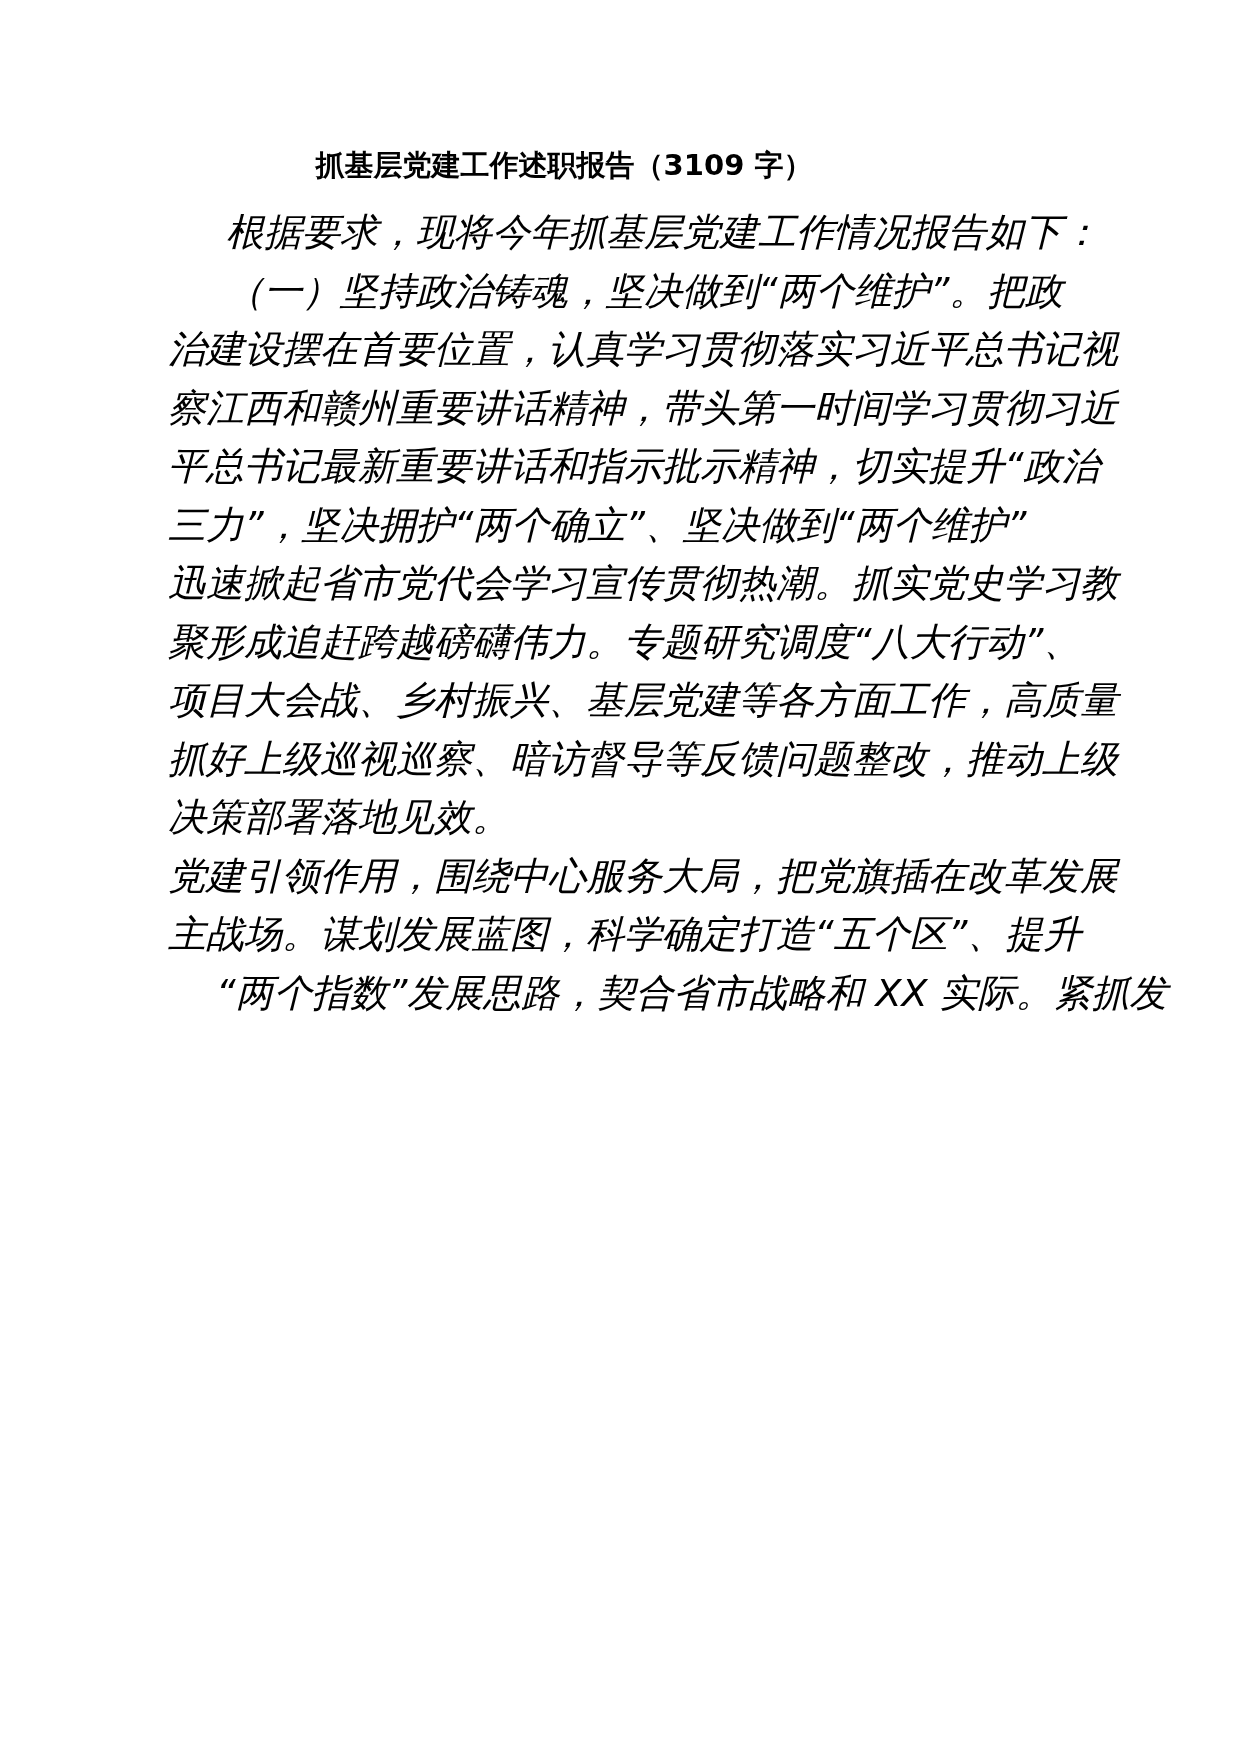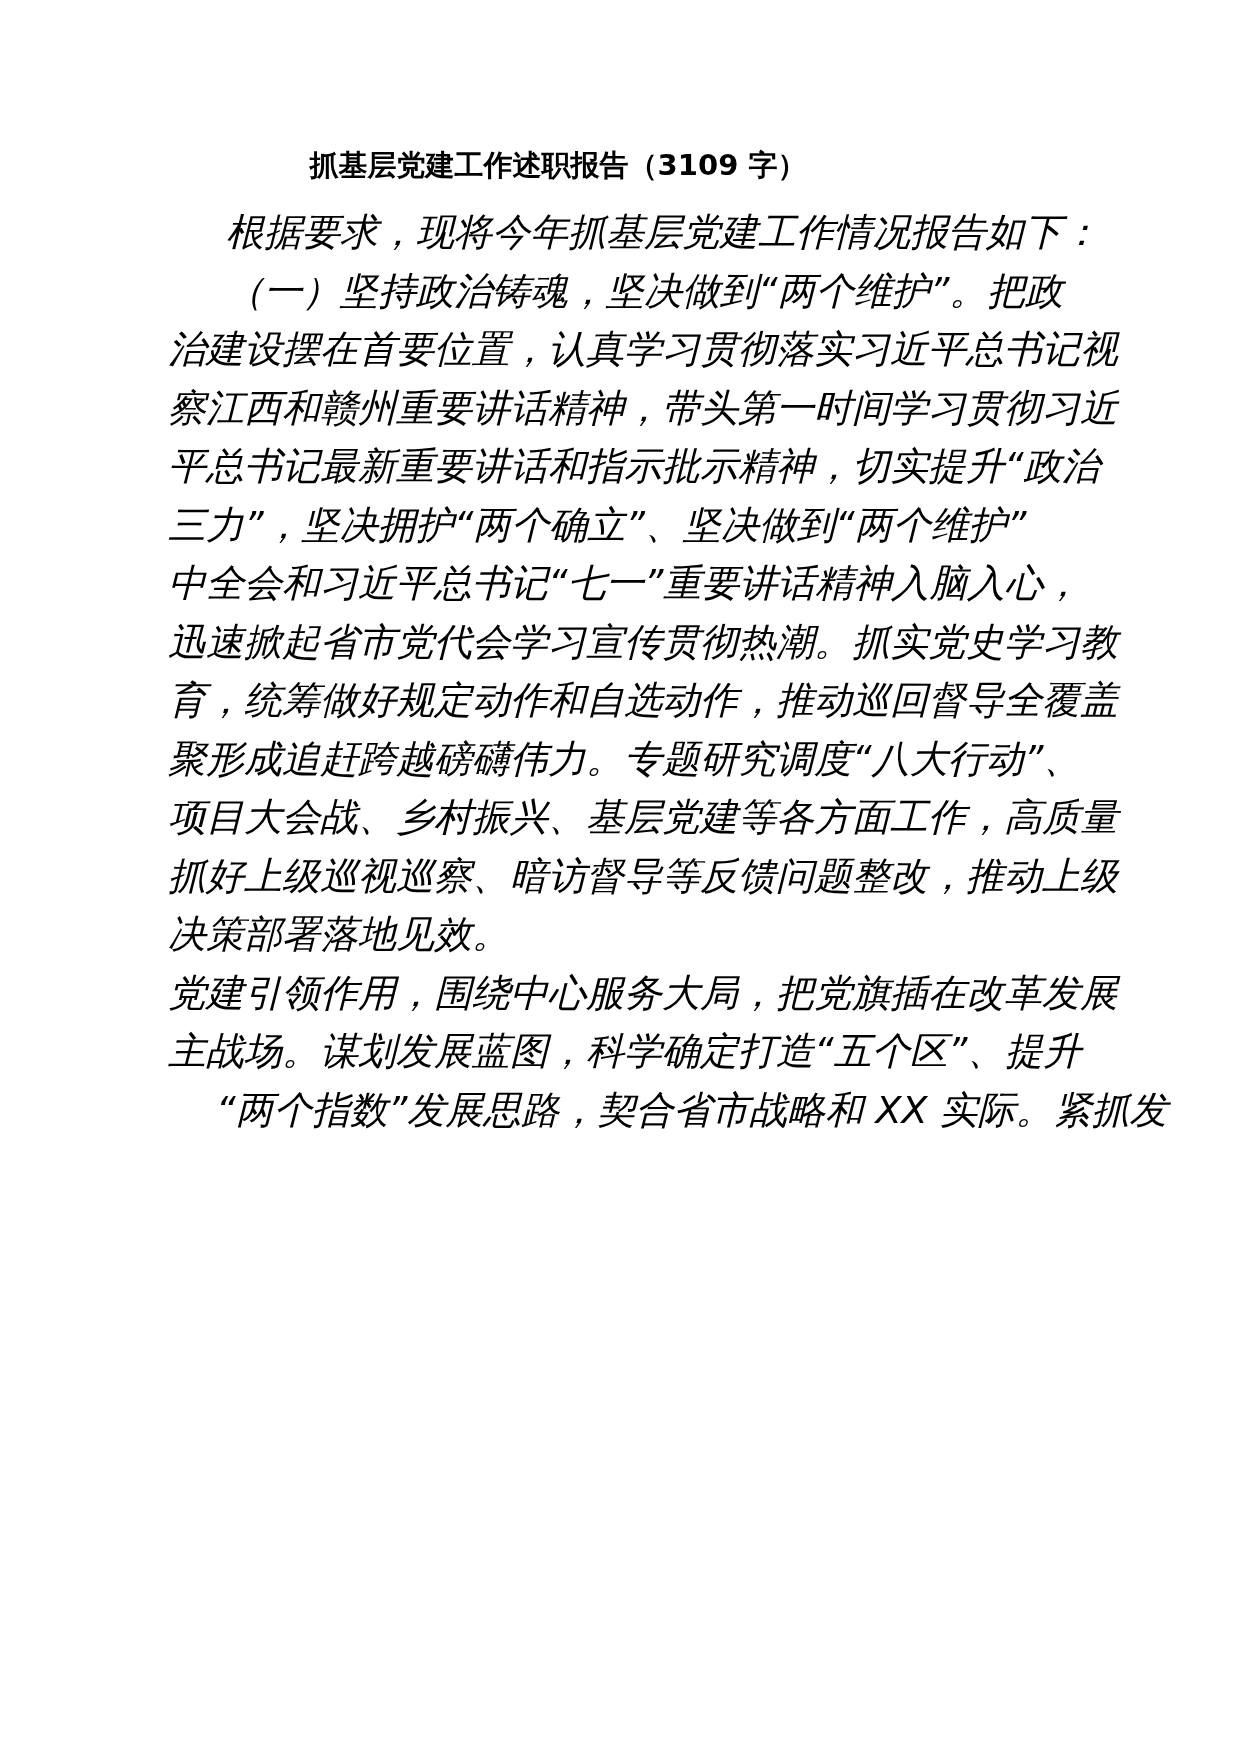--- a/index.html
+++ b/index.html
@@ -1,19 +1,19 @@
 <!DOCTYPE html>
 <html><head>
 <meta charset="utf-8">
 <style>
   html, body { margin: 0; padding: 0; background: #ffffff; }
   body { width: 1240px; height: 1754px; position: relative; overflow: hidden;
          font-family: "DejaVu Sans", sans-serif; color: #000; }
   .page { position: absolute; left: 0; top: 0; width: 1240px; height: 1754px; background: #fff; }
-  .title { position: absolute; left: 8px; width: 1100px; top: 143px; text-align: center;
+  .title { position: absolute; left: 14px; width: 1100px; top: 143px; text-align: center;
            font-weight: bold; font-size: 29px; line-height: 44px; letter-spacing: 0px; }
   .body { position: absolute; left: 168px; top: 203px; width: 773px; }
   .line { display: block; height: 58.5px; line-height: 58.5px; font-size: 38px;
           white-space: nowrap; text-align: justify; text-align-last: justify; font-style: italic; }
   .line.last { text-align-last: left; }
   .indent { padding-left: 58px; }
   .indent-small { padding-left: 8px; margin-left: 40px; }
 </style>
 </head>
 <body>
@@ -23,23 +23,21 @@
 
   <div class="body">
     <span class="line indent last">根据要求，现将今年抓基层党建工作情况报告如下：</span>
 
     <div>
       <span class="line indent">（一）坚持政治铸魂，坚决做到“两个维护”。把政</span>
       <span class="line">治建设摆在首要位置，认真学习贯彻落实习近平总书记视</span>
       <span class="line">察江西和赣州重要讲话精神，带头第一时间学习贯彻习近</span>
       <span class="line">平总书记最新重要讲话和指示批示精神，切实提升“政治</span>
       <span class="line">三力”，坚决拥护“两个确立”、坚决做到“两个维护”</span>
-      <span class="line">中全会和习近平总书记“七一”重要讲话精神入脑入心，</span>
       <span class="line">迅速掀起省市党代会学习宣传贯彻热潮。抓实党史学习教</span>
-      <span class="line">育，统筹做好规定动作和自选动作，推动巡回督导全覆盖</span>
       <span class="line">聚形成追赶跨越磅礴伟力。专题研究调度“八大行动”、</span>
       <span class="line">项目大会战、乡村振兴、基层党建等各方面工作，高质量</span>
       <span class="line">抓好上级巡视巡察、暗访督导等反馈问题整改，推动上级</span>
       <span class="line last">决策部署落地见效。</span>
     </div>
 
     <div>
       <span class="line">党建引领作用，围绕中心服务大局，把党旗插在改革发展</span>
       <span class="line">主战场。谋划发展蓝图，科学确定打造“五个区”、提升</span>
       <span class="line indent-small">“两个指数”发展思路，契合省市战略和 XX 实际。紧抓发</span>

